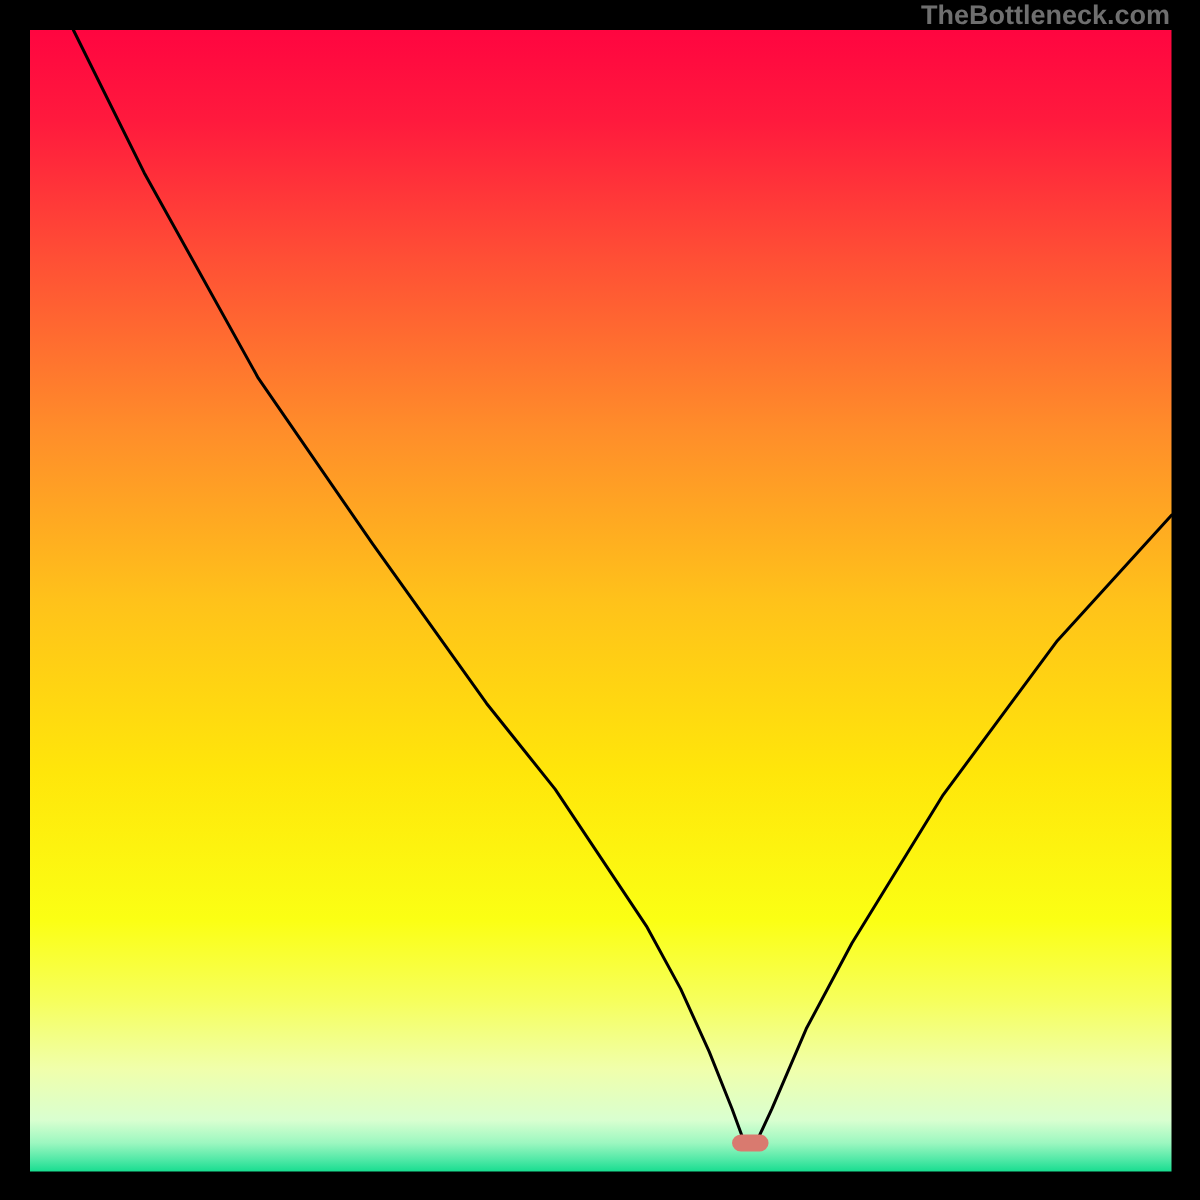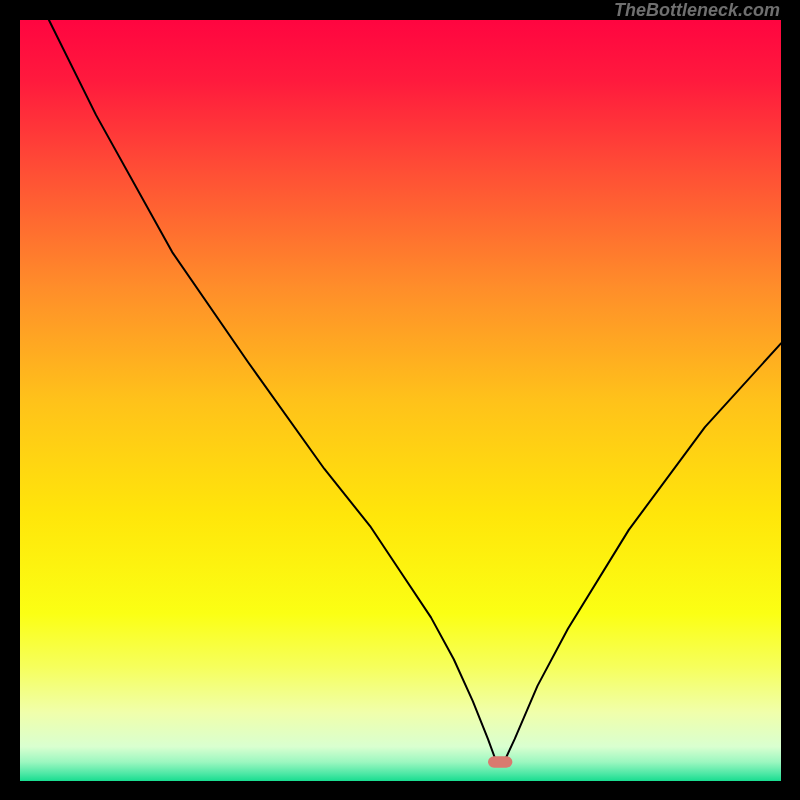--- a/index.html
+++ b/index.html
@@ -7,21 +7,20 @@
     padding: 0;
     width: 800px;
     height: 800px;
     overflow: hidden;
     background: #000;
   }
   .chart-container {
     width: 800px;
     height: 800px;
     position: relative;
-    font-style: italic;
   }
   svg {
     display: block;
   }
 </style>
 </head>
 <body>
 
 <div class="chart-container">
   <svg id="chart-svg" width="800" height="800" viewBox="0 0 800 800">

